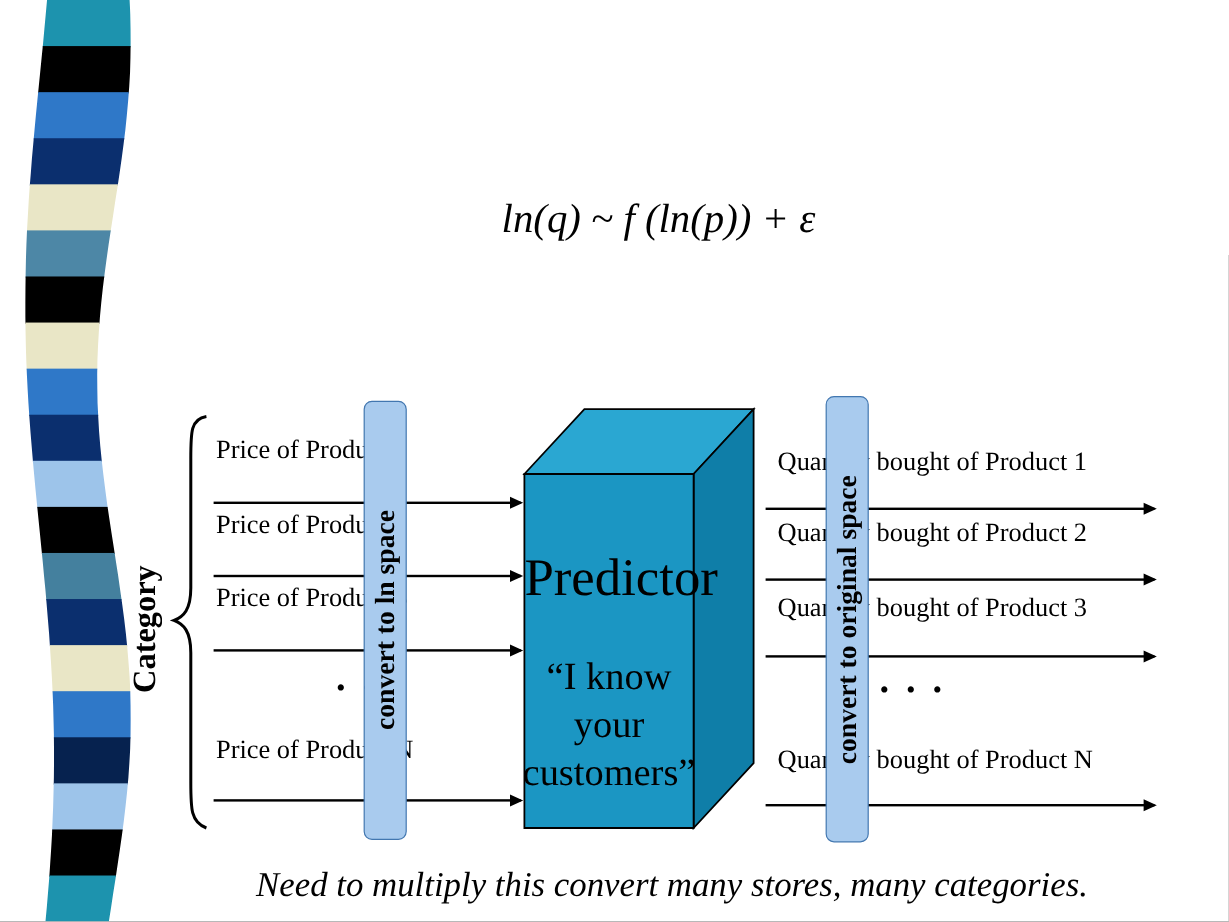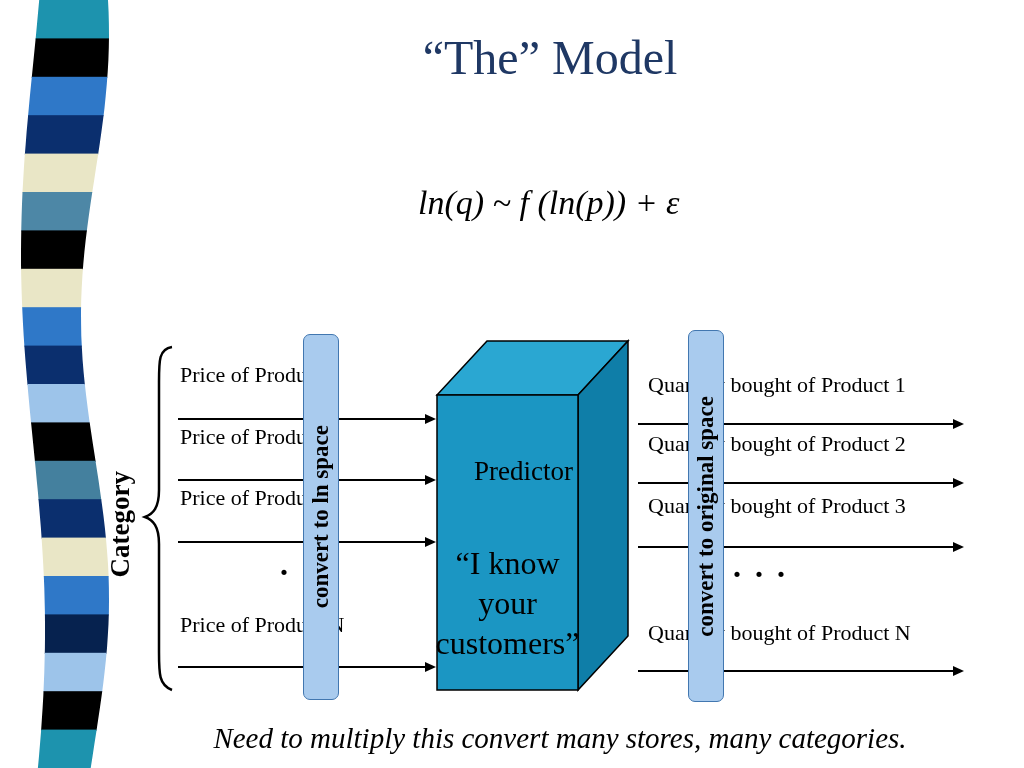--- a/index.html
+++ b/index.html
@@ -1,29 +1,29 @@
 <!DOCTYPE html>
 <html><head>
 <meta charset="utf-8">
 <style>
   html,body{margin:0;padding:0;background:#888;}
   .slide{position:relative;width:1024px;height:768px;background:#ffffff;overflow:hidden;
          font-family:"Liberation Serif", serif;color:#000;}
   .abs{position:absolute;}
   .title{left:110px;top:30px;width:880px;text-align:center;font-size:48px;font-weight:500;}
   .formula{font-size:34px;font-style:italic;}
-  .f1{left:418px;top:164px;margin-top:20px;}
+  .f1{left:418px;top:164px;}
   .f2{left:418px;top:238px;}
   .row-label{font-size:22px;white-space:nowrap;z-index:0;}
   .arrow{height:2px;background:#000;z-index:1;}
   .arrow::after{content:"";position:absolute;right:-2px;top:-4px;width:0;height:0;
                 border-left:11px solid #000;border-top:5px solid transparent;border-bottom:5px solid transparent;}
   .diagram-svg{left:0;top:0;z-index:2;pointer-events:none;}
   .box-text{z-index:3;text-align:center;}
-  .box-title{font-size:27px;padding-left:16px;}
+  .box-title{font-size:44px;}
   .box-sub{font-size:32px;line-height:40px;white-space:pre-line;}
   .bar{width:36px;border:1px solid #4277b0;border-radius:7px;display:flex;align-items:center;
        justify-content:center;z-index:5;box-sizing:border-box;}
   .bar-label{writing-mode:vertical-rl;transform:rotate(180deg);font-size:23px;font-weight:600;white-space:nowrap;}
   .category-wrap{left:102px;top:436px;width:36px;height:176px;display:flex;align-items:center;justify-content:center;}
   .category{writing-mode:vertical-rl;transform:rotate(180deg);font-size:27px;font-weight:700;white-space:nowrap;}
   .dots{font-size:32px;font-weight:700;letter-spacing:3px;z-index:1;}
   .footer{left:110px;top:722px;width:900px;text-align:center;font-size:29px;font-style:italic;}
   
   .l-label1{left:180px;top:362px;} .l-arrow1{left:178px;top:418px;width:256px;}
@@ -68,21 +68,20 @@
       <rect x="0" y="460.8" width="120" height="39.4" fill="#44809e" clip-path="url(#ribclip)"></rect>
       <rect x="0" y="499.2" width="120" height="39.4" fill="#0b2f6e" clip-path="url(#ribclip)"></rect>
       <rect x="0" y="537.6" width="120" height="39.4" fill="#e9e6c6" clip-path="url(#ribclip)"></rect>
       <rect x="0" y="576.0" width="120" height="39.4" fill="#2f78c8" clip-path="url(#ribclip)"></rect>
       <rect x="0" y="614.4" width="120" height="39.4" fill="#06224f" clip-path="url(#ribclip)"></rect>
       <rect x="0" y="652.8" width="120" height="39.4" fill="#9dc4ea" clip-path="url(#ribclip)"></rect>
       <rect x="0" y="691.2" width="120" height="39.4" fill="#000000" clip-path="url(#ribclip)"></rect>
       <rect x="0" y="729.6" width="120" height="39.4" fill="#1d93ae" clip-path="url(#ribclip)"></rect>
     </svg>
 
-  <div class="abs title" style="color: rgb(31, 56, 100);">“The” Model</div>
 
   <div class="abs formula f1">ln(q) ~  f (ln(p)) + ε</div>
 
   <div class="abs category-wrap">
     <span class="category">Category</span>
   </div>
 
   <div class="abs row-label l-label1">Price of Product 1</div>
   <div class="abs arrow l-arrow1"></div>
   <div class="abs row-label l-label2">Price of Product 2</div>

